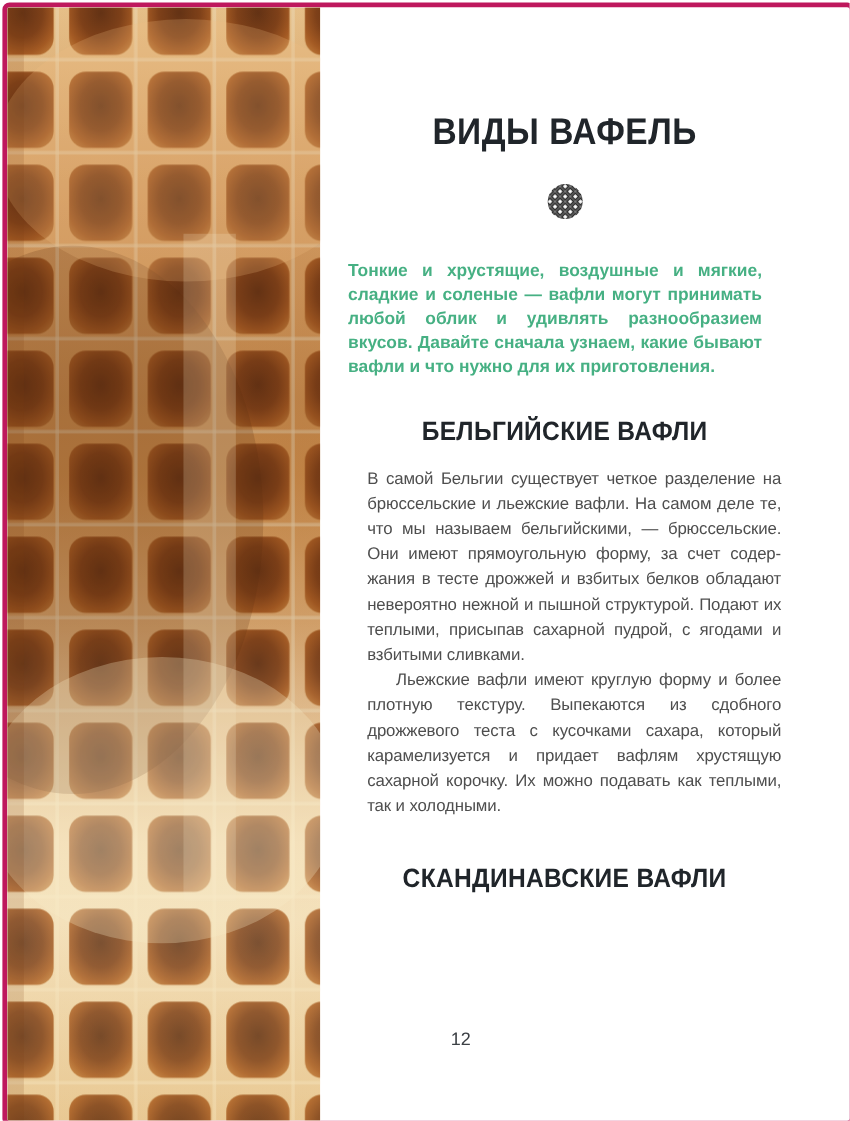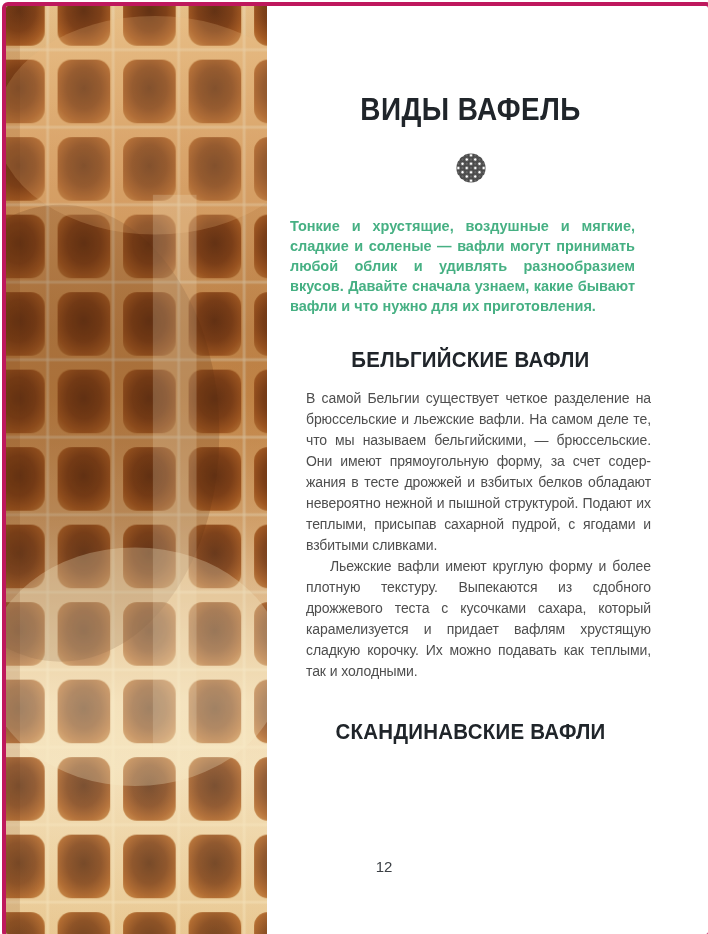--- a/index.html
+++ b/index.html
@@ -115,20 +115,20 @@
           </pattern>
         </defs>
         <circle cx="18" cy="18" r="14.6" fill="url(#op)" transform="rotate(45 18 18)"></circle>
       </svg>
     </div>
 
     <p class="intro">Тонкие и хрустящие, воздушные и мягкие, слад­кие и соленые — вафли могут принимать любой облик и удивлять разнообразием вкусов. Да­вайте сначала узнаем, какие бывают вафли и что нужно для их приготовления.</p>
 
     <h2 class="section-heading">БЕЛЬГИЙСКИЕ ВАФЛИ</h2>
     <p class="body-para">В самой Бельгии существует четкое разделение на брюссельские и льежские вафли. На самом деле те, что мы называем бельгийскими, — брюссельские. Они имеют прямоугольную форму, за счет содер­жания в тесте дрожжей и взбитых белков обладают невероятно нежной и пышной структурой. Подают их теплыми, присыпав сахарной пудрой, с ягодами и взбитыми сливками.</p>
-    <p class="body-para follow">Льежские вафли имеют круглую форму и бо­лее плотную текстуру. Выпекаются из сдобного дрожжевого теста с кусочками сахара, который карамелизуется и придает вафлям хрустящую сладкую корочку. Их можно подавать как теплы­ми, так и холодными.</p>
+    <p class="body-para follow">Льежские вафли имеют круглую форму и бо­лее плотную текстуру. Выпекаются из сдобного дрожжевого теста с кусочками сахара, который карамелизуется и придает вафлям хрустящую сахарной корочку. Их можно подавать как теплы­ми, так и холодными.</p>
 
     <h2 class="section-heading second">СКАНДИНАВСКИЕ ВАФЛИ</h2>
 
   </div>
 
   <div class="page-number">12</div>
 </div>
 
 </body></html>

